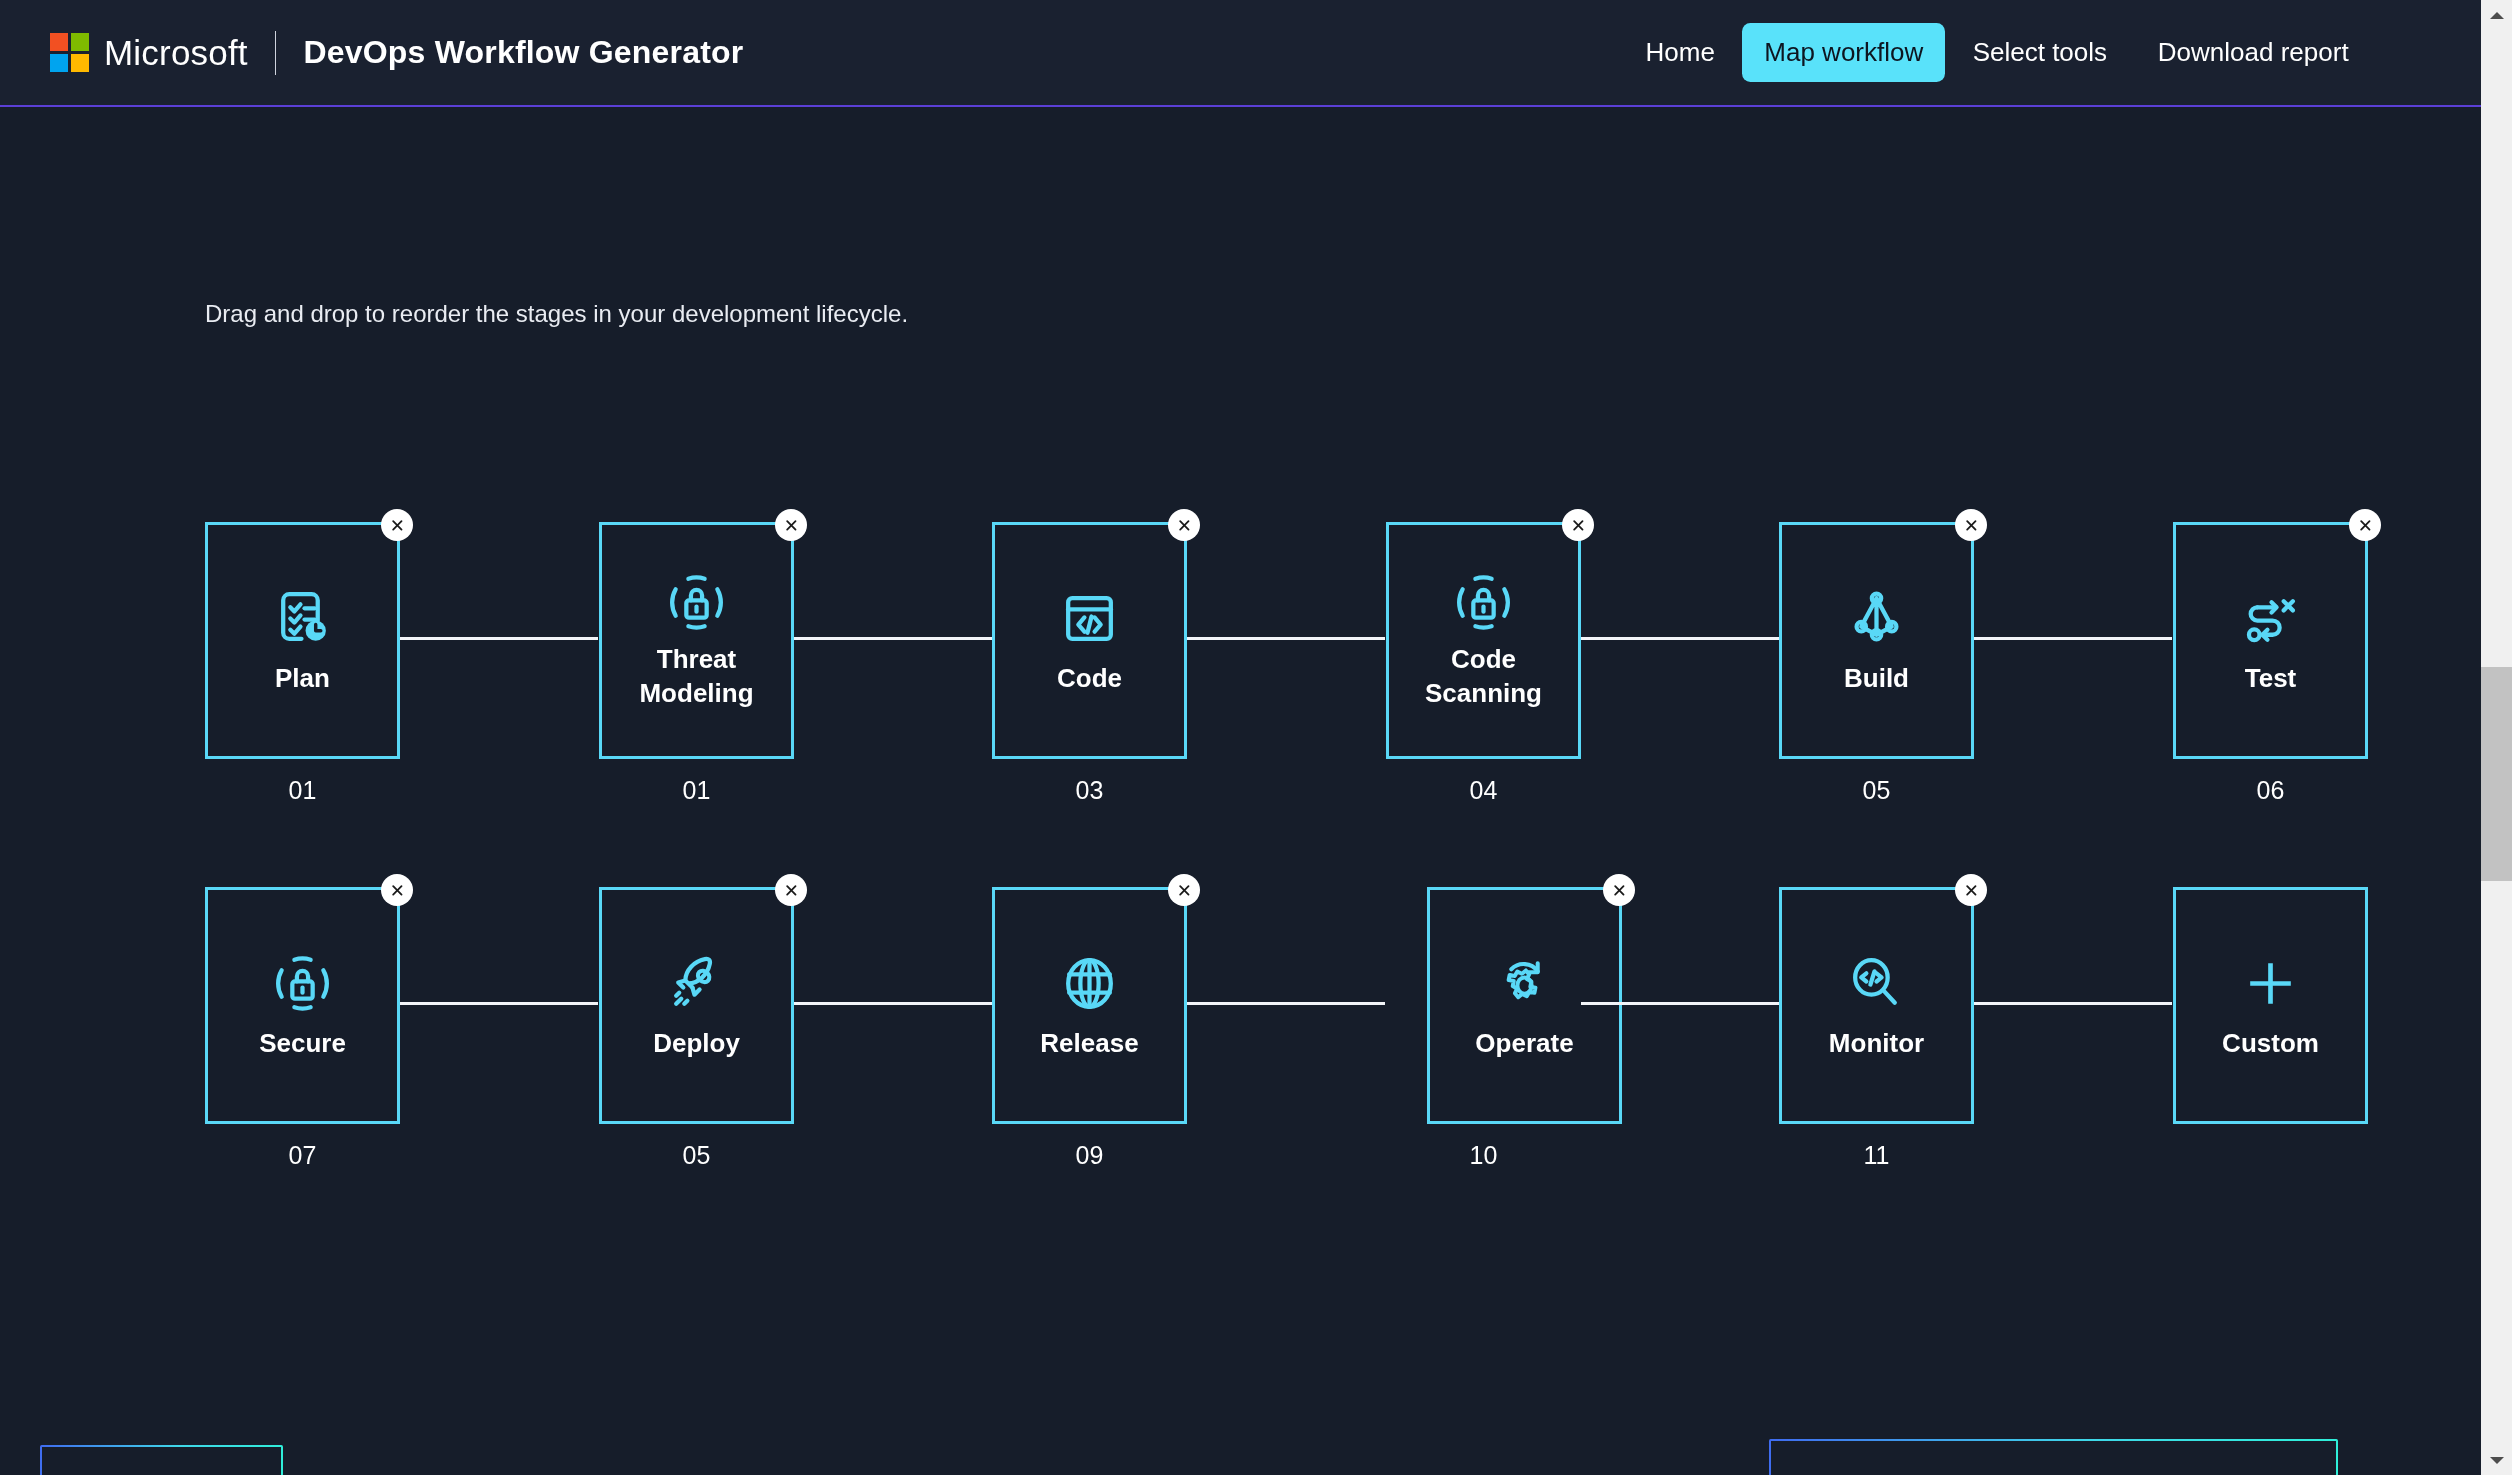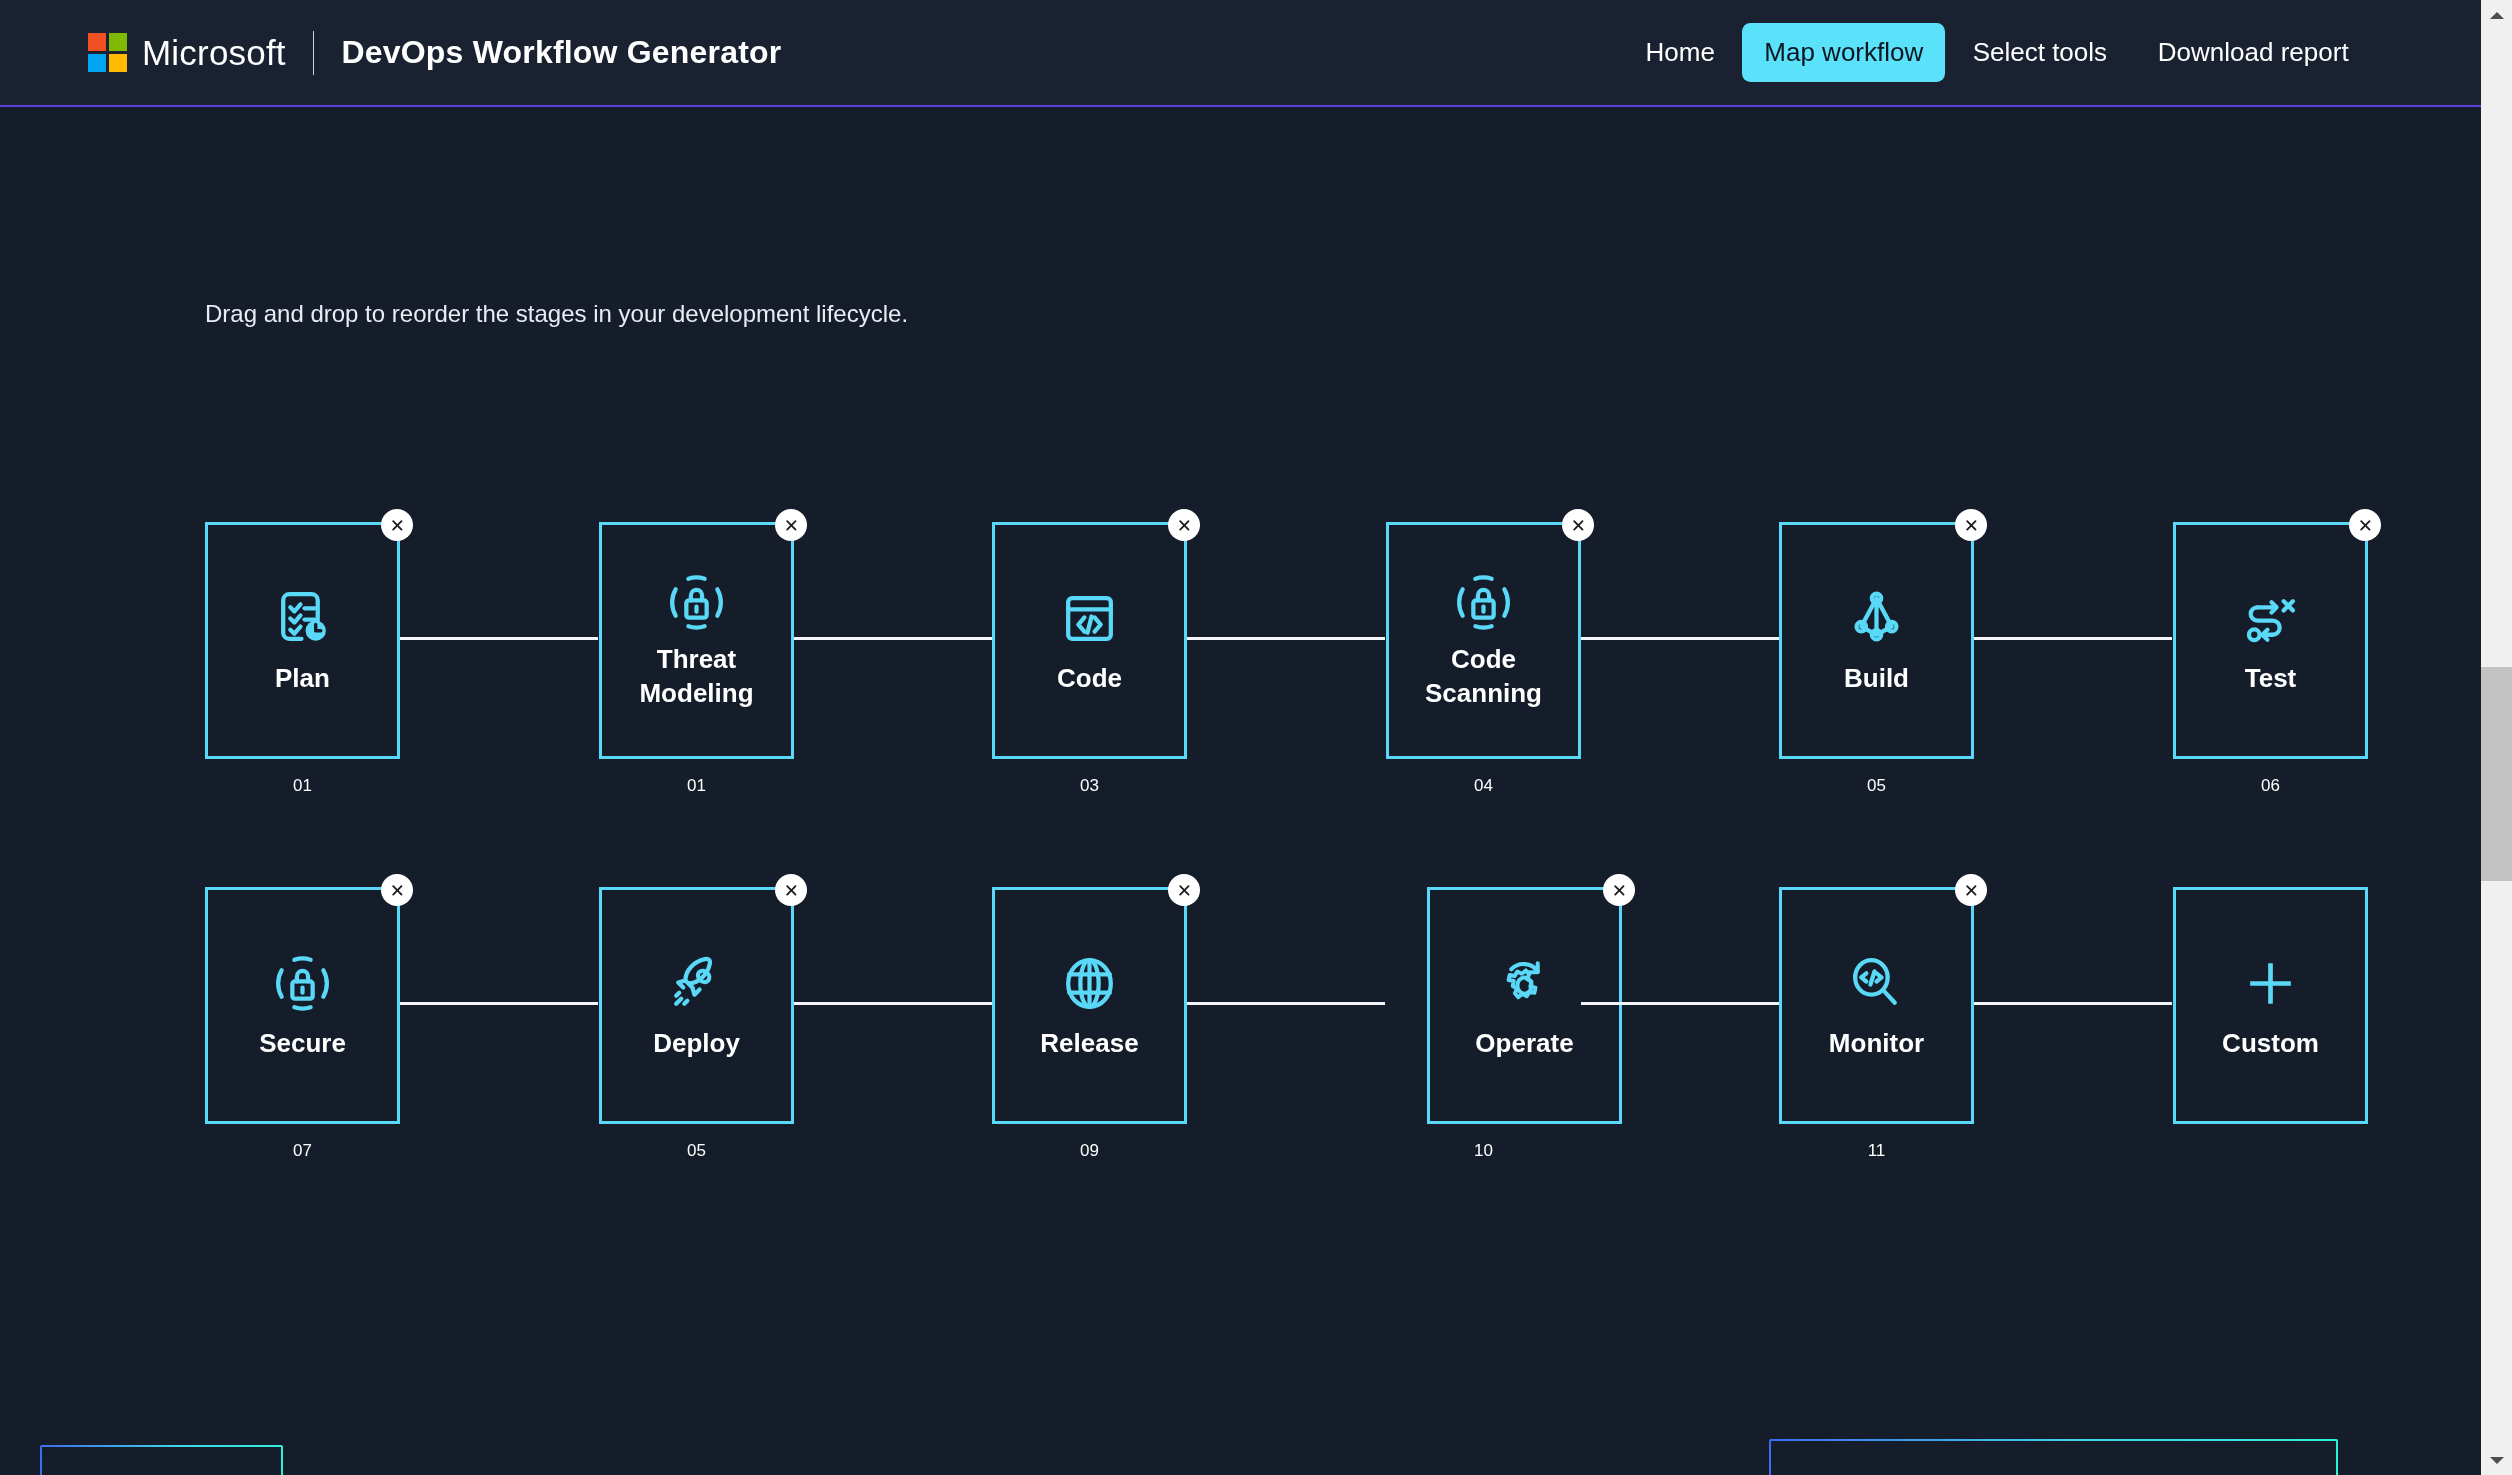--- a/index.html
+++ b/index.html
@@ -12,21 +12,21 @@
   #page { position: relative; width: 2512px; height: 1476px; background: #161d2a; }
 
   
   #header {
     position: absolute; left: 0; top: 0;
     width: 2481px; height: 107px;
     background: #1a2130;
     border-bottom: 2.5px solid #5b3fd6;
     display: flex; align-items: center;
   }
-  #brand { display: flex; align-items: center; margin-left: 88px; }
+  #brand { display: flex; align-items: center; margin-left: 50px; }
   #ms-logo {
     width: 39px; height: 39px;
     display: grid; grid-template-columns: 1fr 1fr; grid-template-rows: 1fr 1fr;
     gap: 3.3px;
   }
   #ms-logo span { display: block; width: 100%; height: 100%; }
   #brand-name {
     color: #ffffff; font-size: 35px; font-weight: 400;
     margin-left: 15px; letter-spacing: 0.2px; white-space: nowrap;
   }
@@ -91,21 +91,21 @@
     position: absolute; right: -16px; top: -16px;
     width: 32px; height: 32px; border-radius: 50%;
     background: #ffffff; display: flex;
     align-items: center; justify-content: center;
     cursor: pointer; z-index: 6;
   }
   .close-btn svg { width: 16.7px; height: 16.7px; display: block; }
 
   .stage-num {
     position: absolute; top: 254px; left: 0; width: 195px;
-    text-align: center; color: #ffffff; font-size: 17px; font-weight: 400;
+    text-align: center; color: #ffffff; font-size: 25px; font-weight: 400;
   }
 
   .connector {
     position: absolute; top: 115px; height: 2.5px;
     background: #f2f4f8; z-index: 1;
   }
 
   
   .bottom-card {
     position: absolute; background: #161d2a;

